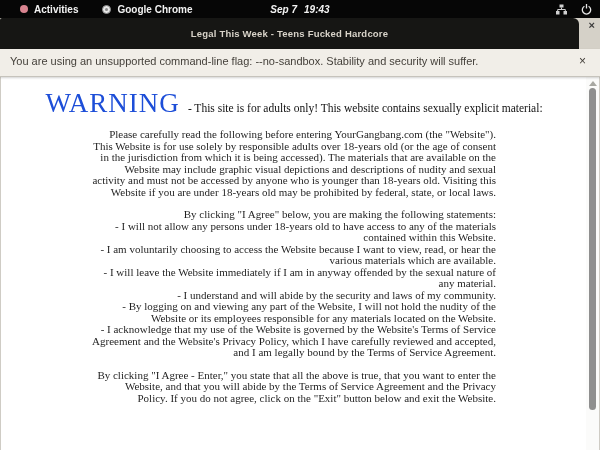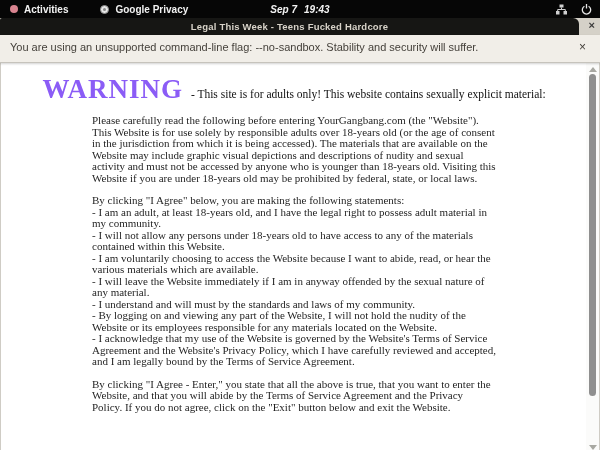--- a/index.html
+++ b/index.html
@@ -5,31 +5,31 @@
   * { margin: 0; padding: 0; box-sizing: border-box; }
   html, body { width: 600px; height: 450px; overflow: hidden; background: #d5d1c8; }
   body { font-family: "Liberation Sans", sans-serif; position: relative; }
 
   
   .topbar {
     height: 18px; background: #060606; color: #f2f2f2;
     display: flex; align-items: center; justify-content: space-between;
     font-size: 10px; font-weight: 700; position: relative;
   }
-  .topbar-left { display: flex; align-items: flex-end; gap: 32px; padding-left: 10px; }
+  .topbar-left { display: flex; align-items: flex-end; gap: 24px; padding-left: 20px; }
   .tb-item { display: flex; align-items: center; gap: 6px; cursor: default; }
   .rec-dot { width: 8px; height: 8px; border-radius: 50%; background: #d98490; display: inline-block; }
   .chrome-dot { width: 9px; height: 9px; border-radius: 50%; background: #e6e6e6; border: 1px solid #8a8a8a; position: relative; display: inline-block; }
   .chrome-dot span { position: absolute; left: 2px; top: 2px; width: 3px; height: 3px; border-radius: 50%; background: #8a8a8a; }
   .topbar-clock { position: absolute; left: 50%; transform: translateX(-50%); display: flex; gap: 7px; font-style: italic; }
   .topbar-right { display: flex; align-items: center; gap: 14px; padding-right: 8px; }
   .topbar-right svg { display: block; }
 
   
-  .titlebar { height: 17px; background: #d5d1c8; position: relative; }
+  .titlebar { height: 31px; background: #d5d1c8; position: relative; }
   .titlebar-dark {
     position: absolute; left: 0; top: 0; bottom: 0; right: 21px;
     background: #161614; border-top-right-radius: 6px; border-top-left-radius: 2px;
     display: flex; align-items: center; justify-content: center;
   }
   .titlebar-title { color: #d8d3c9; font-size: 9.5px; font-weight: 700; letter-spacing: .2px; }
   .titlebar-close {
     position: absolute; right: 5px; top: 0; height: 13px; display: flex; align-items: center;
     color: #3c3c3c; font-size: 11px; font-weight: 700; cursor: default;
   }
@@ -47,28 +47,28 @@
   
   .window-body {
     position: relative; background: #ffffff; height: 391px;
     border-left: 1px solid #cfccc5; border-right: 1px solid #cfccc5;
     font-family: "Liberation Serif", serif; color: #1f1f1f; overflow: hidden;
   }
   .page-content { padding: 9px 24px 0 12px; text-align: center; }
 
   .warning-line { margin: 2px 0 10px 0; }
   .warning-word {
-    color: #8b5cf6; font-size: 27px; letter-spacing: 1px; font-weight: 700;
+    color: #1d4ed8; font-size: 27px; letter-spacing: 1px; font-weight: 400;
     font-family: "Liberation Serif", serif;
     margin-top: 47px;
   }
   .warning-rest { font-size: 11.5px; color: #111; margin-left: 4px; }
 
   .para {
-    max-width: 404px; margin: 0 auto; font-size: 11px; line-height: 11.5px; text-align: left;
+    max-width: 404px; margin: 0 auto; font-size: 11px; line-height: 11.5px; text-align: right;
   }
   .gap { height: 11px; }
   .gap-lg { height: 16px; }
 
   
   .scrollbar {
     position: absolute; top: 0; right: 0; width: 13px; height: 391px; background: #fbfbfa;
   }
   .sb-arrow-up, .sb-arrow-down {
     position: absolute; left: 3px; width: 0; height: 0;
@@ -87,21 +87,21 @@
 <div class="topbar">
   <div class="topbar-left">
     <div class="tb-item">
       <span class="rec-dot"></span>
       <span>Activities</span>
     </div>
     <div class="tb-item">
       <span class="chrome-dot">
           <span></span>
         </span>
-      <span>Google Privacy</span>
+      <span>Google Chrome</span>
     </div>
   </div>
   <div class="topbar-clock">
     <span>Sep 7</span>
     <span>19:43</span>
   </div>
   <div class="topbar-right">
     <span>
       <svg width="11" height="11" viewBox="0 0 11 11">
         <rect x="3.5" y="0.5" width="4" height="3" fill="#cfcfcf"></rect>
@@ -137,25 +137,24 @@
     <div class="warning-line">
       <span class="warning-word">WARNING</span>
       <span class="warning-rest">- This site is for adults only! This website contains sexually explicit material:</span>
     </div>
 
     <div class="para">Please carefully read the following before entering YourGangbang.com (the "Website"). This Website is for use solely by responsible adults over 18-years old (or the age of consent in the jurisdiction from which it is being accessed). The materials that are available on the Website may include graphic visual depictions and descriptions of nudity and sexual activity and must not be accessed by anyone who is younger than 18-years old. Visiting this Website if you are under 18-years old may be prohibited by federal, state, or local laws.</div>
 
     <div class="gap"></div>
 
     <div class="para">By clicking "I Agree" below, you are making the following statements:</div>
-    <div class="para">- I am an adult, at least 18-years old, and I have the legal right to possess adult material in my community.</div>
     <div class="para">- I will not allow any persons under 18-years old to have access to any of the materials contained within this Website.</div>
-    <div class="para">- I am voluntarily choosing to access the Website because I want to abide, read, or hear the various materials which are available.</div>
+    <div class="para">- I am voluntarily choosing to access the Website because I want to view, read, or hear the various materials which are available.</div>
     <div class="para">- I will leave the Website immediately if I am in anyway offended by the sexual nature of any material.</div>
-    <div class="para">- I understand and will must by the standards and laws of my community.</div>
+    <div class="para">- I understand and will abide by the security and laws of my community.</div>
     <div class="para">- By logging on and viewing any part of the Website, I will not hold the nudity of the Website or its employees responsible for any materials located on the Website.</div>
     <div class="para">- I acknowledge that my use of the Website is governed by the Website's Terms of Service Agreement and the Website's Privacy Policy, which I have carefully reviewed and accepted, and I am legally bound by the Terms of Service Agreement.</div>
 
     <div class="gap"></div>
 
     <div class="para">By clicking "I Agree - Enter," you state that all the above is true, that you want to enter the Website, and that you will abide by the Terms of Service Agreement and the Privacy Policy. If you do not agree, click on the "Exit" button below and exit the Website.</div>
 
     <div class="gap-lg"></div>
 
   </div>

